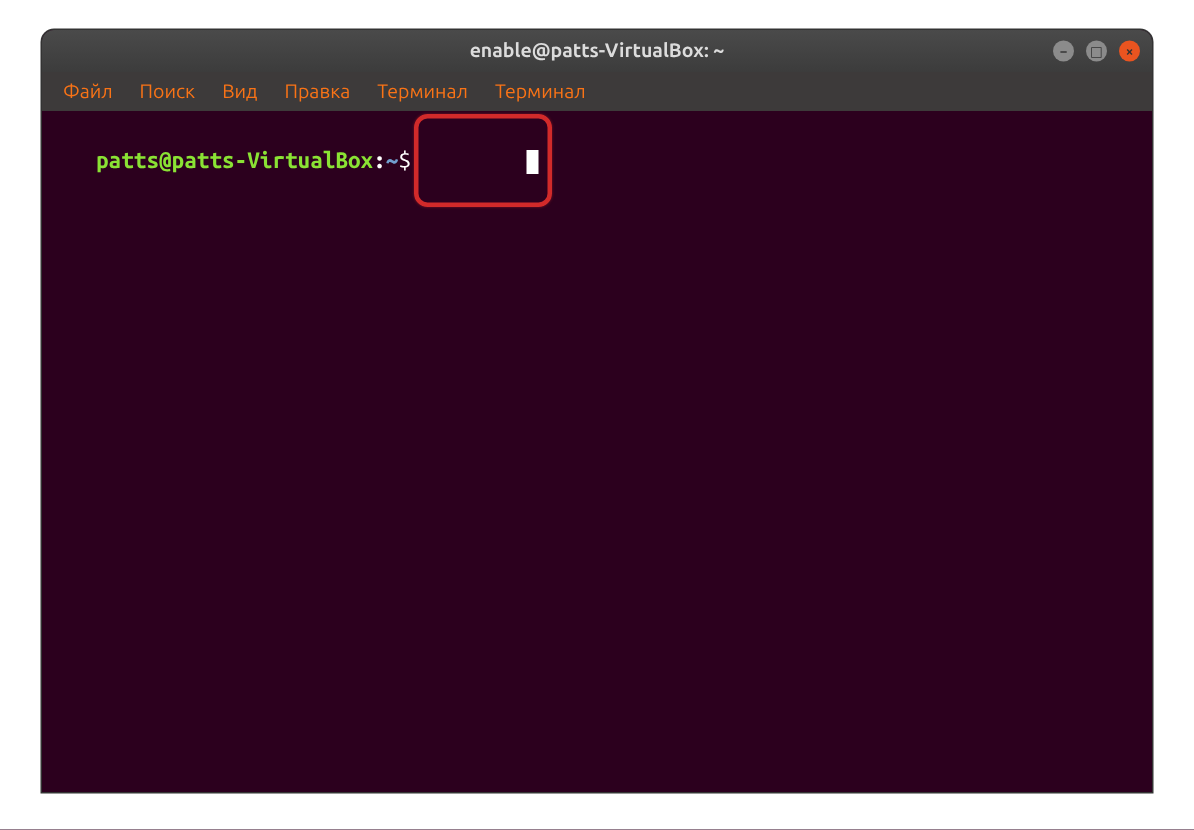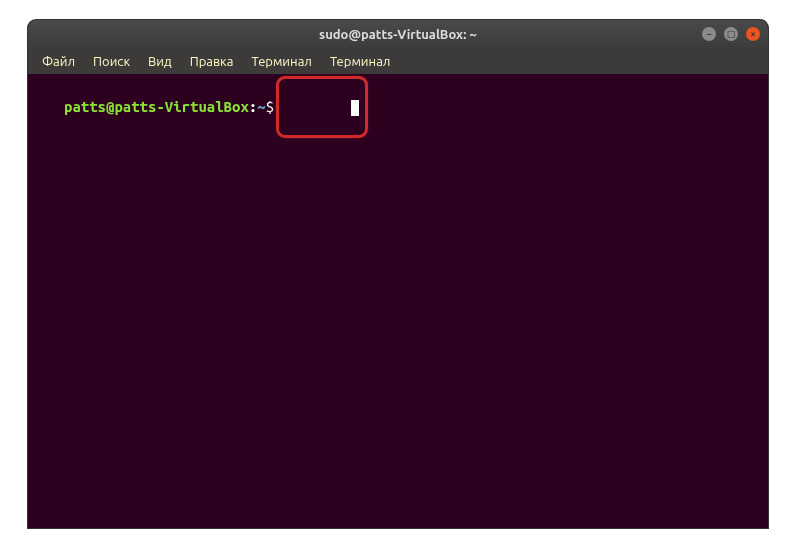--- a/index.html
+++ b/index.html
@@ -56,21 +56,21 @@
     .btn-min { background: #8b8b8b; }
     .btn-max { background: #8b8b8b; }
     .btn-close { background: #e95420; }
     .menubar {
       height: 26px;
       background: #3d3a3a;
       display: flex;
       align-items: center;
       padding: 0 6px;
       gap: 2px;
-      color: #fef9c3;
+      color: #f97316;
       font-size: 13px;
     }
     .menu-item {
       padding: 2px 8px;
       cursor: pointer;
     }
     .terminal-body {
       padding: 2px 4px;
       font-family: "Ubuntu Mono", "DejaVu Sans Mono", monospace;
       font-size: 15px;
@@ -106,21 +106,21 @@
       background: #ffffff;
       vertical-align: middle;
       margin-left: 1px;
     }
   </style>
 </head>
 <body>
 
 <div class="window">
   <div class="titlebar">
-    <span>sudo@patts-VirtualBox: ~</span>
+    <span>enable@patts-VirtualBox: ~</span>
     <div class="window-controls">
       <div class="control-btn btn-min">
         <span>−</span>
       </div>
       <div class="control-btn btn-max">
         <span>□</span>
       </div>
       <div class="control-btn btn-close">
         <span>×</span>
       </div>

